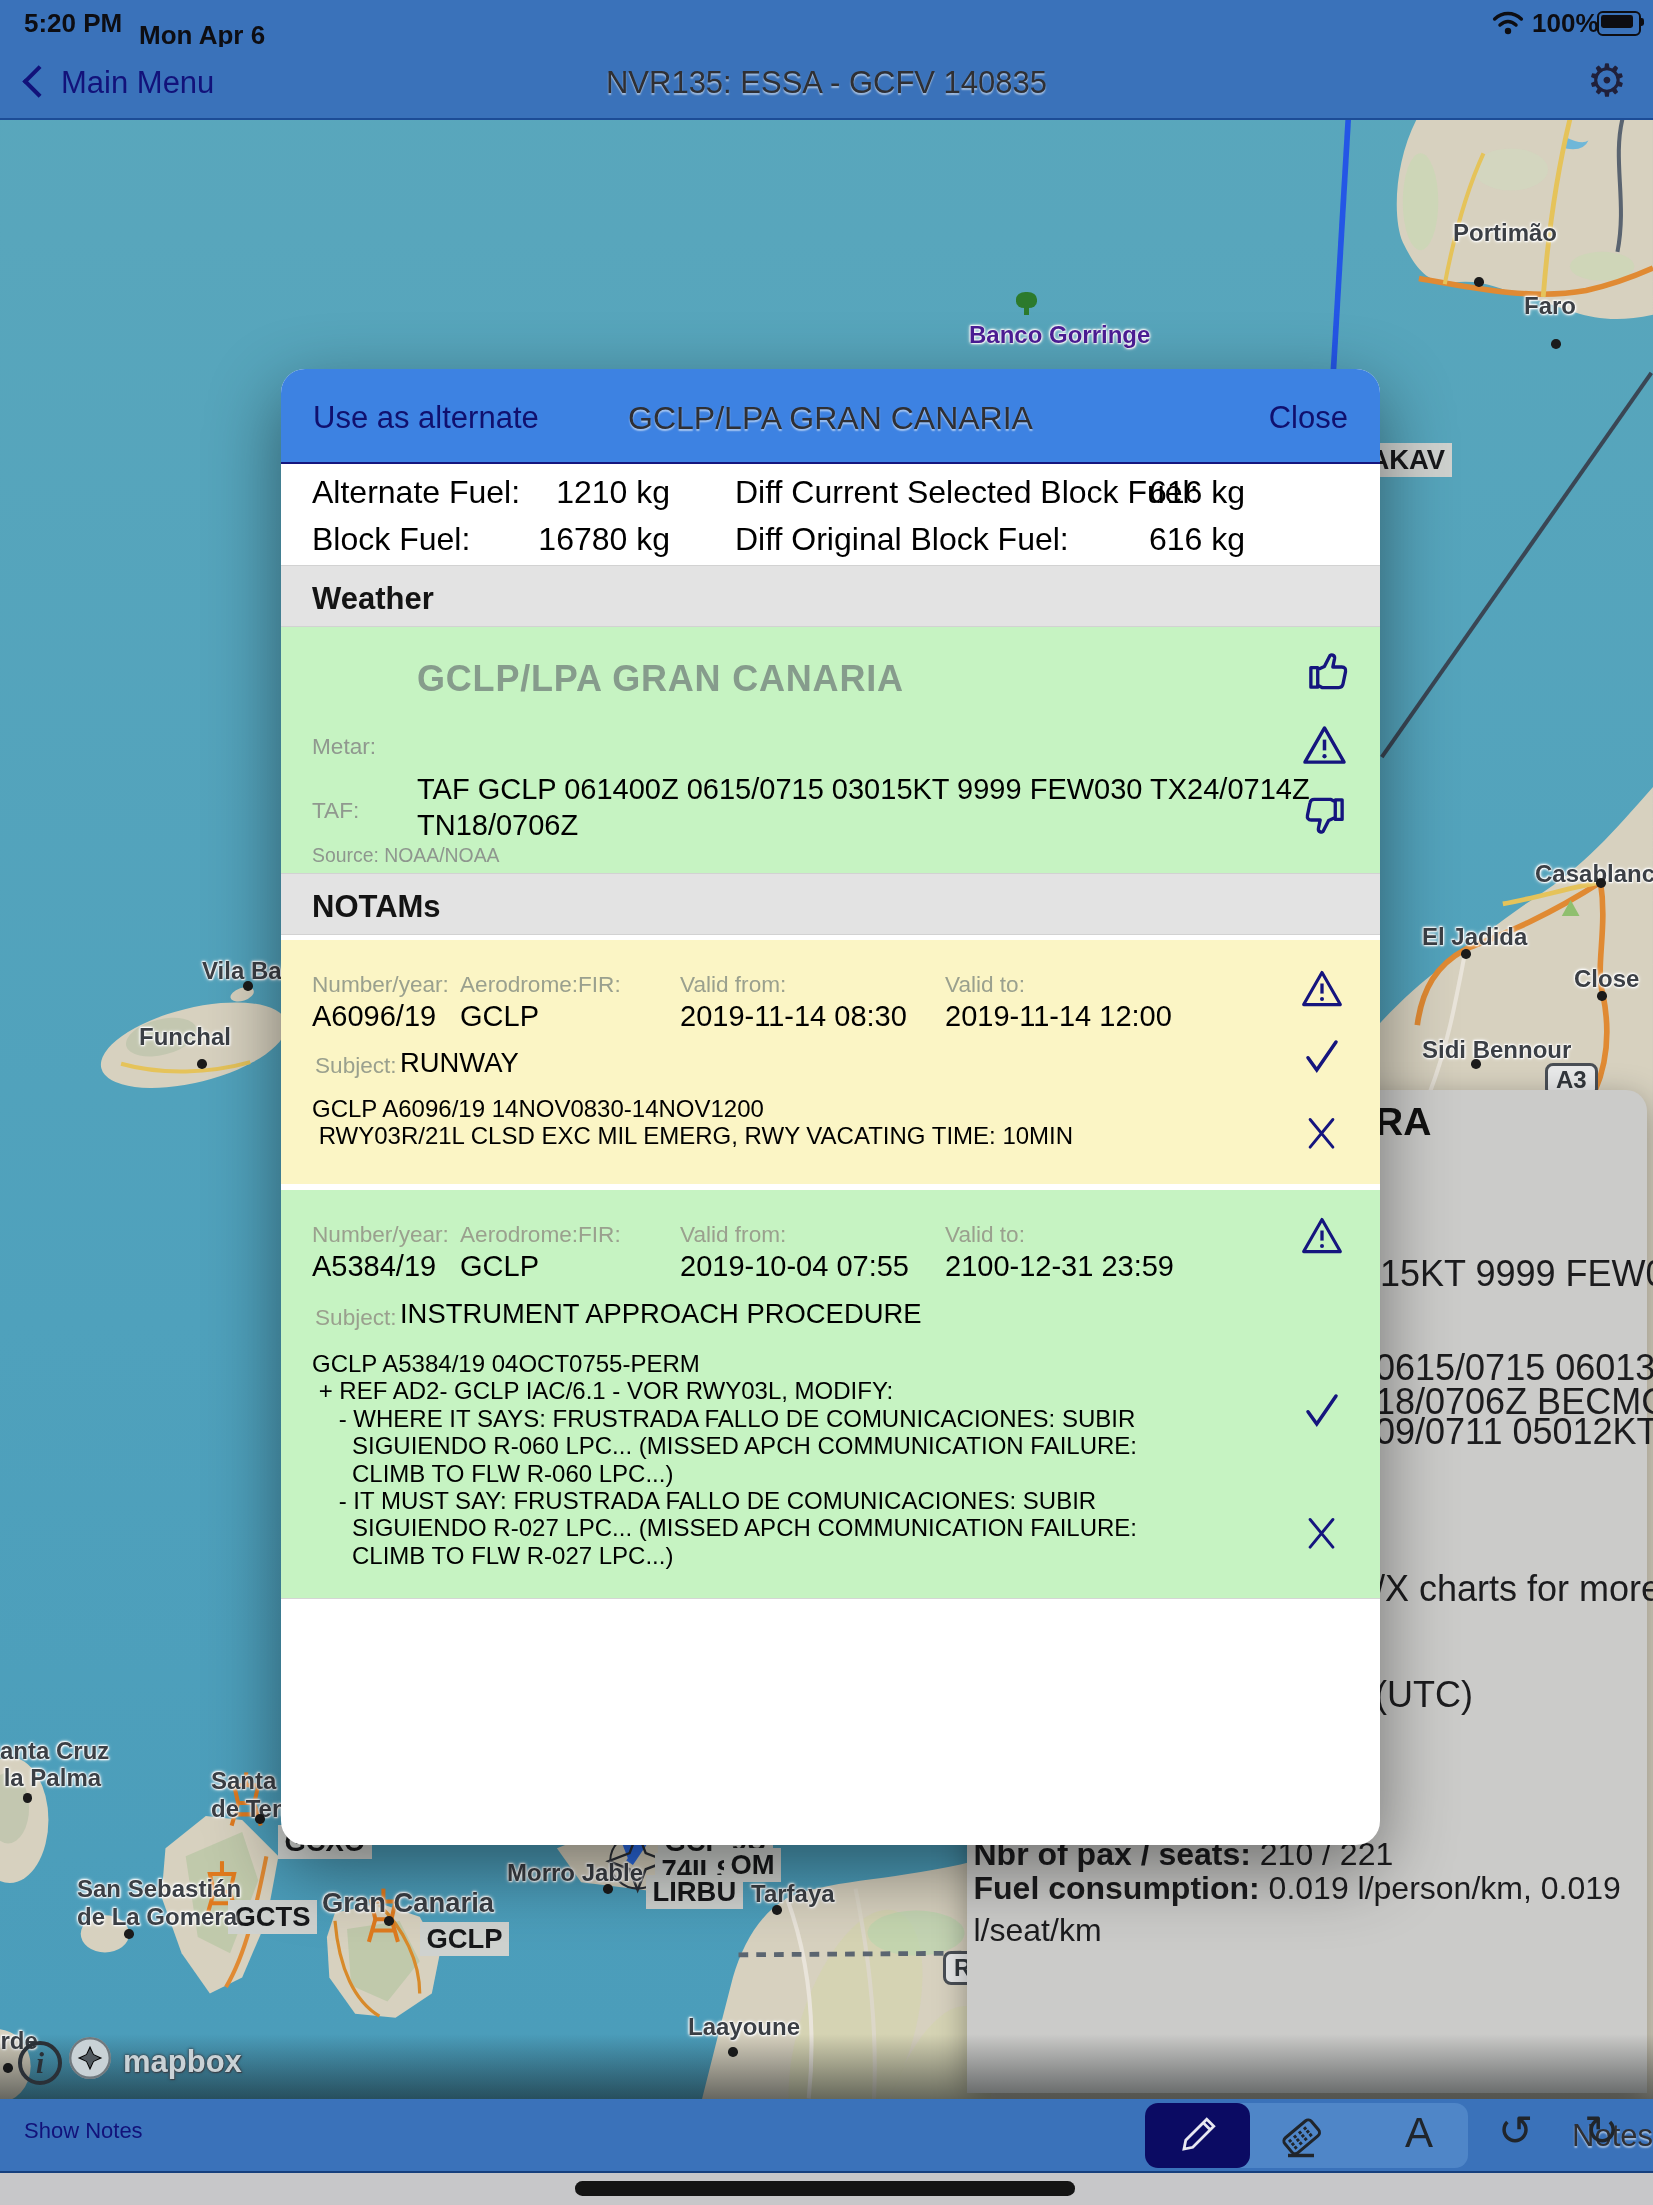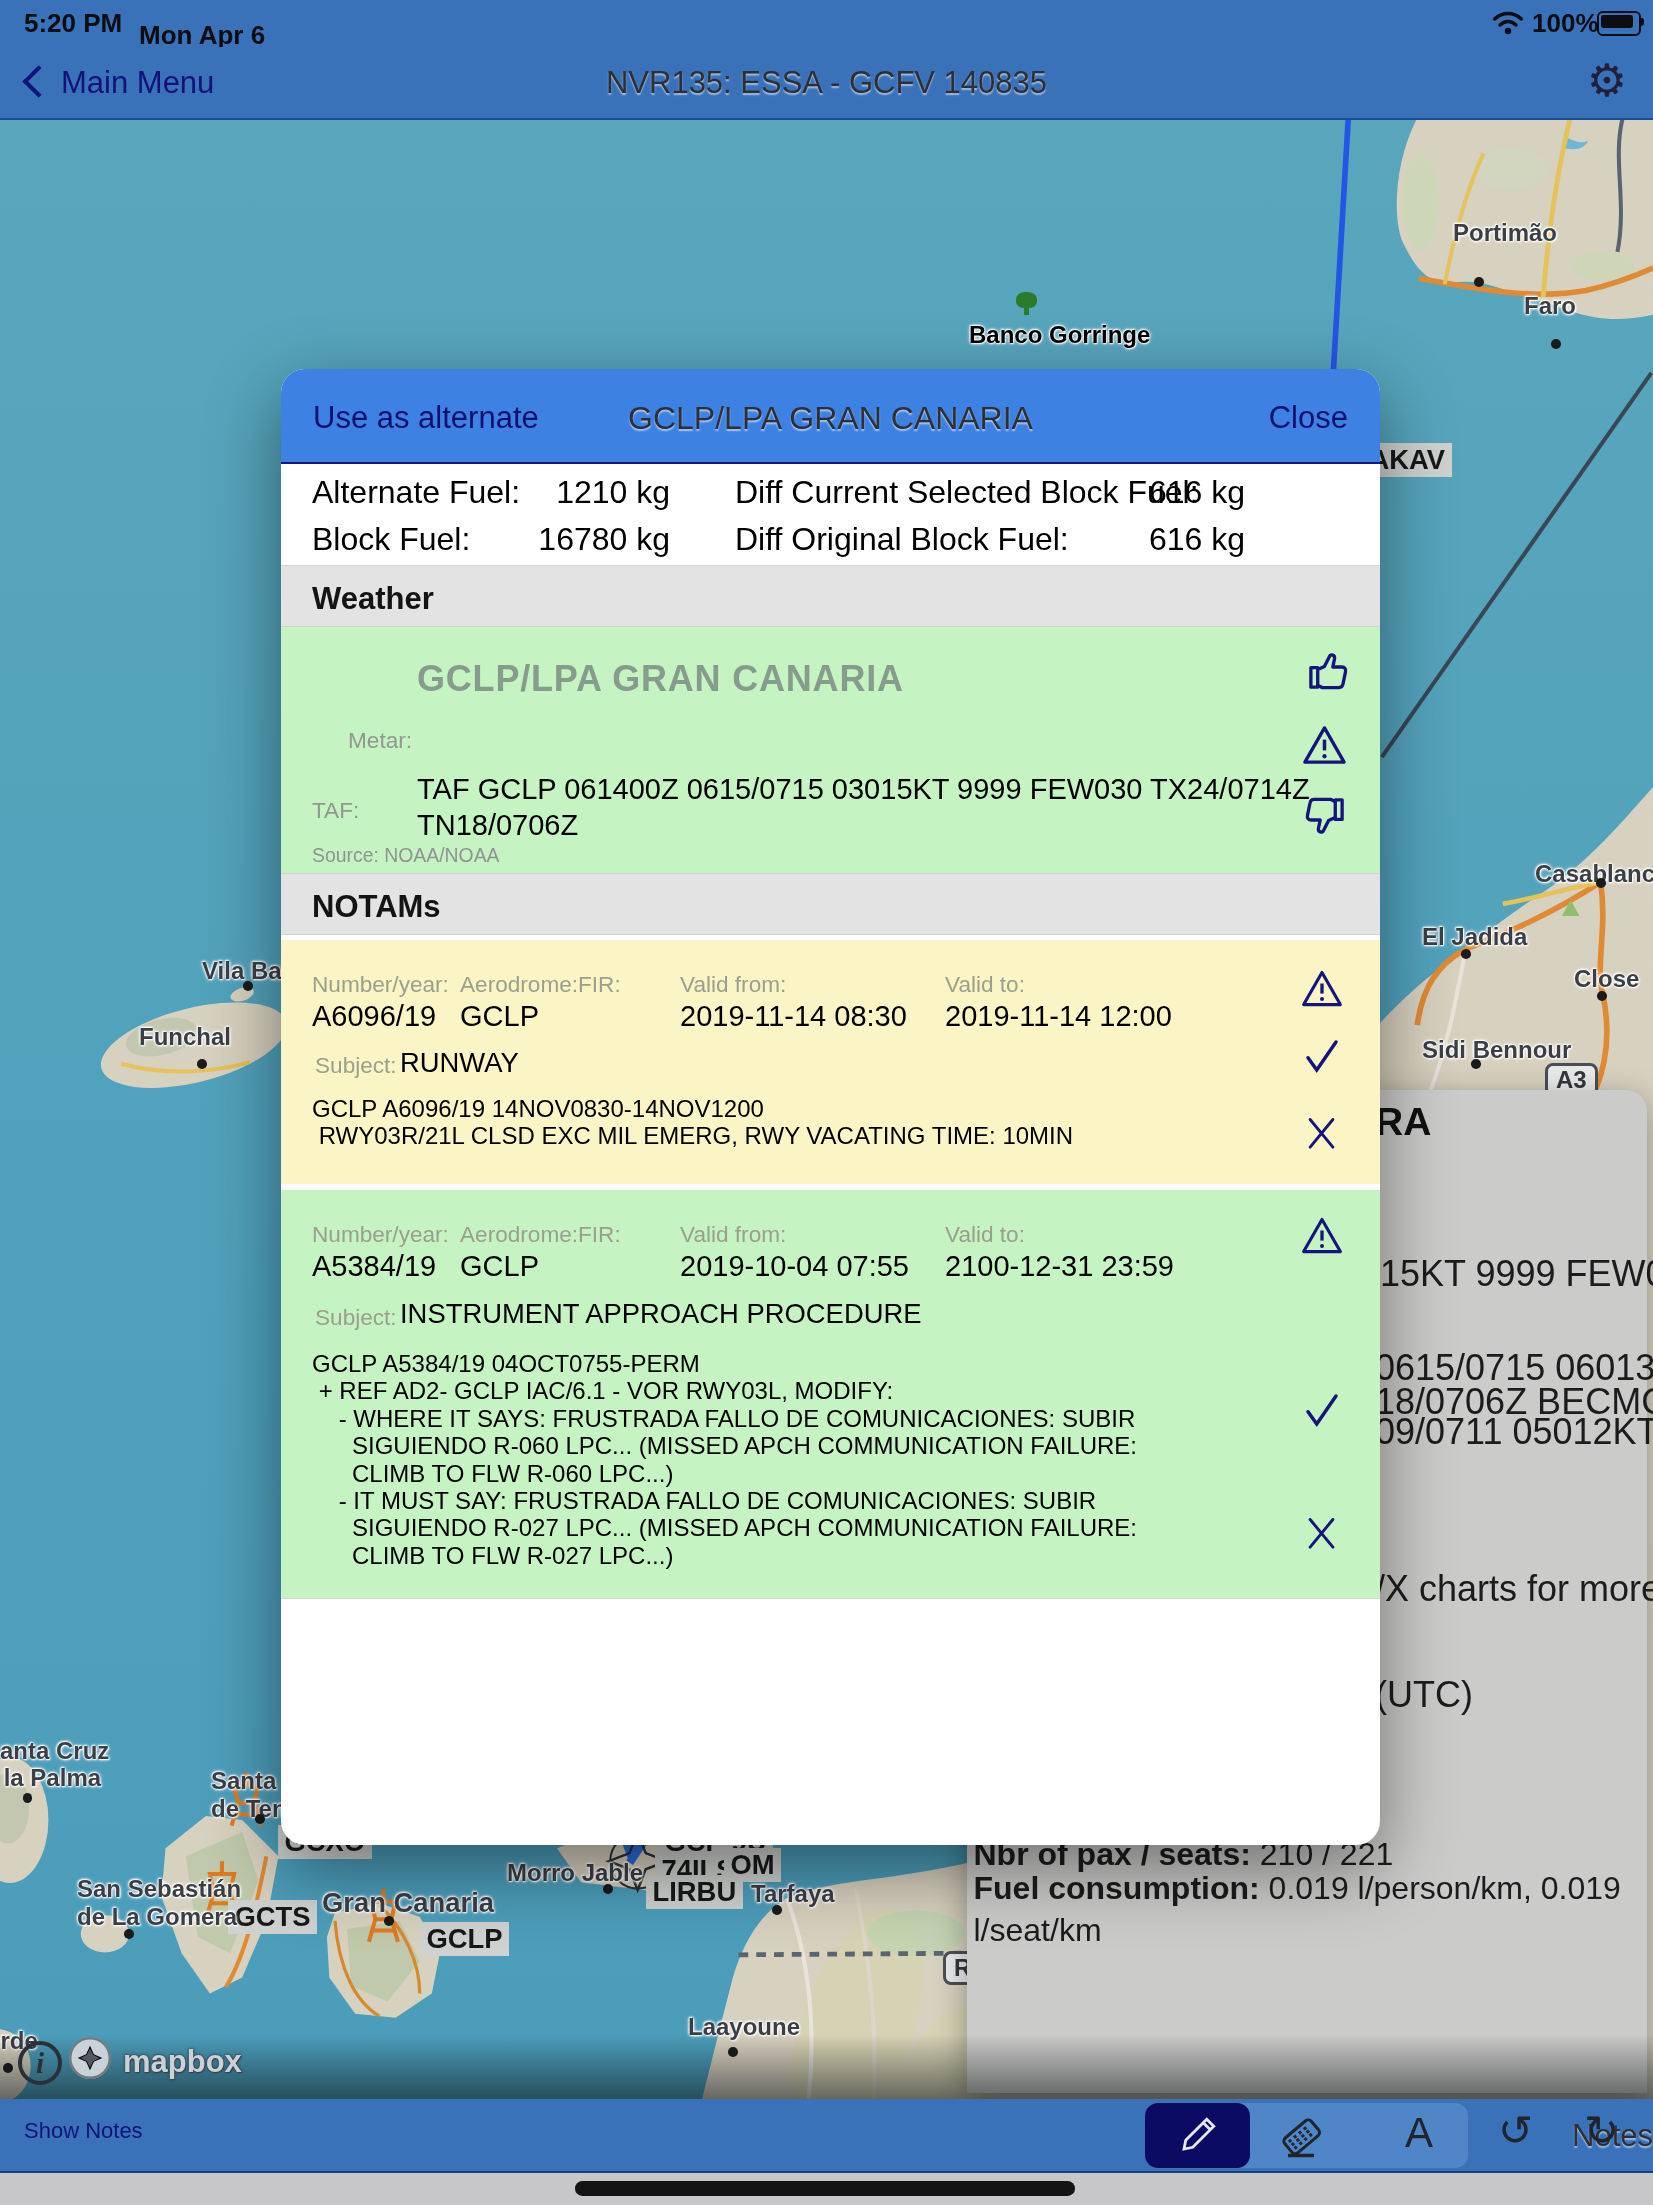--- a/index.html
+++ b/index.html
@@ -8,21 +8,21 @@
   .abs{position:absolute;}
   
   #statusbar{left:0;top:0;width:1653px;height:47px;background:#3a72ba;color:#0d0d12;
     font-size:26px;font-weight:bold;}
   #navbar{left:0;top:47px;width:1653px;height:73px;background:#3a72ba;border-bottom:2.4px solid #1c4c96;box-sizing:border-box;}
   .navy{color:#12127a;}
   .emboss{color:#2f2f33;text-shadow:0 1.6px 1.6px rgba(255,255,255,.55);}
   
   .mlabel{font-size:24px;color:#3b3f45;font-weight:bold;
     text-shadow:0 0 2.4px #fff,0 0 4px #fff,0.8px 0.8px 1.6px #fff,-0.8px -0.8px 1.6px #fff;white-space:nowrap;}
-  .green-label{color:#000000;}
+  .green-label{color:#4c1d95;}
   .chip{background:#cfd2cf;color:#17181a;font-size:27.4px;font-weight:bold;padding:0.8px 6.5px;white-space:nowrap;}
   .badge{background:#e9eaea;border:3.2px solid #4a4f55;border-radius:8px;color:#33383d;
     font-size:24px;font-weight:bold;padding:0px 8px;}
   .dot{width:9.7px;height:9.7px;border-radius:50%;background:#1b1b1b;}
   .tree{width:21px;height:16px;border-radius:45% 45% 40% 40%;background:#2c7a2c;}
   .tree:after{content:"";position:absolute;left:8px;top:13.7px;width:4.8px;height:9.7px;background:#2c7a2c;}
   
   #sidepanel{left:967px;top:1090px;width:680px;height:1003px;background:#cbcbc9;
     border-radius:21px 21px 0 0;box-shadow:0 8px 32px rgba(0,0,0,.35);color:#1c1c1e;}
   .panel-line{font-size:36px;color:#1c1c1e;white-space:nowrap;}
@@ -214,21 +214,21 @@
     <div class="abs fuel-label" style="left:31px;top:152px;">Block Fuel:</div>
     <div class="abs fuel-value" style="left:161px;top:152px;width:228px;text-align:right;">16780 kg</div>
     <div class="abs fuel-label" style="left:454px;top:152px;">Diff Original Block Fuel:</div>
     <div class="abs fuel-value" style="left:868px;top:152px;">616 kg</div>
 
     <div class="abs section-bar" style="left:0;top:196px;">
       <div class="abs section-title">Weather</div>
     </div>
     <div class="abs" style="left:0;top:258px;width:100%;height:246px;background:#c6f3c2;">
       <div class="abs" style="left:136px;top:31px;font-size:36px;font-weight:bold;color:#869c8c;letter-spacing:0.8px;">GCLP/LPA GRAN CANARIA</div>
-      <div class="abs wx-label" style="left:31px;top:101px;margin-left:36px;">Metar:</div>
+      <div class="abs wx-label" style="left:31px;top:107px;">Metar:</div>
       <div class="abs wx-label" style="left:31px;top:171px;">TAF:</div>
       <div class="abs wx-text" style="left:136px;top:144px;width:900px;line-height:36px;">TAF GCLP 061400Z 0615/0715 03015KT 9999 FEW030 TX24/0714Z TN18/0706Z</div>
       <div class="abs" style="left:31px;bottom:6.5px;font-size:19.4px;color:#8e968e;">Source: NOAA/NOAA</div>
 
       <svg class="abs nicon" style="left:1024px;top:21px;" viewBox="0 0 24 24">
         <path fill="none" stroke="#15157e" stroke-width="1.7" stroke-linejoin="round" d="M3 10h3.5v10H3z M6.5 19l2.2 1.2h8.6c1.2 0 1.9-.7 2.1-1.8l1.3-6.3c.3-1.4-.5-2.4-1.9-2.4h-4.6l.9-4.3c.3-1.7-2-2.6-2.6-1.1L9.9 9.4 6.5 11z"></path>
       </svg>
       <svg class="abs nicon" style="left:1020px;top:95px;" viewBox="0 0 24 24">
         <path fill="none" stroke="#15157e" stroke-width="1.7" stroke-linejoin="round" d="M12 3 L22 20.5 H2 Z"></path>
         <path stroke="#15157e" stroke-width="1.8" d="M12 9 L12 14.5"></path>

